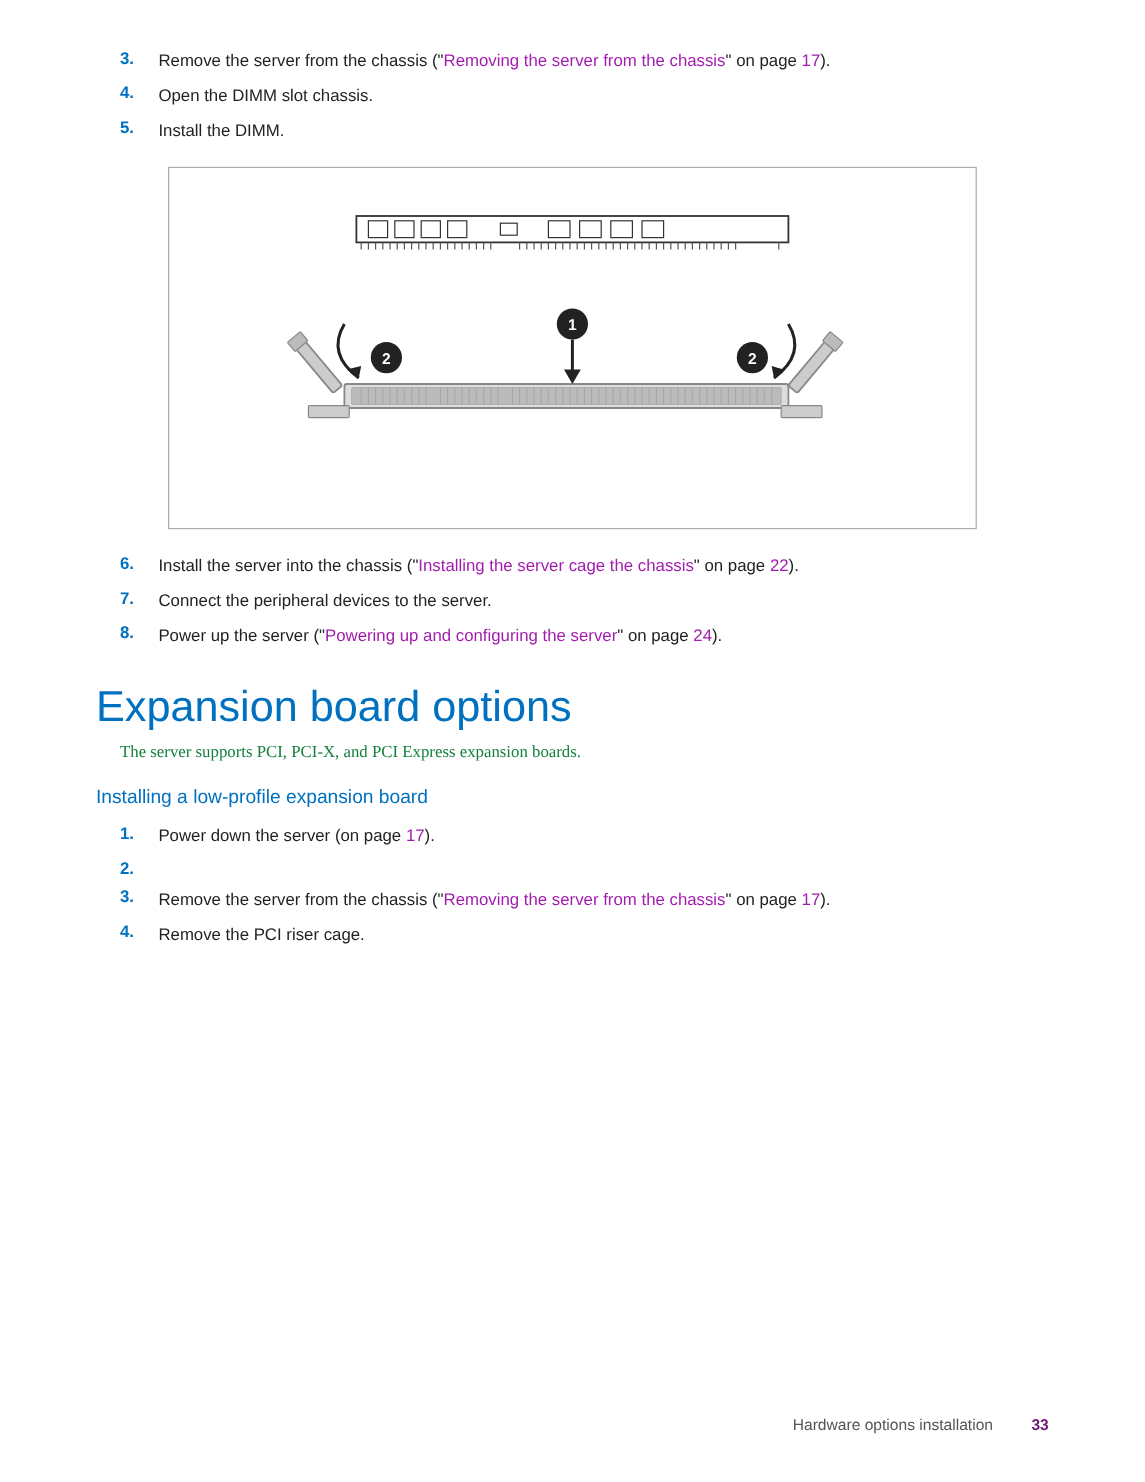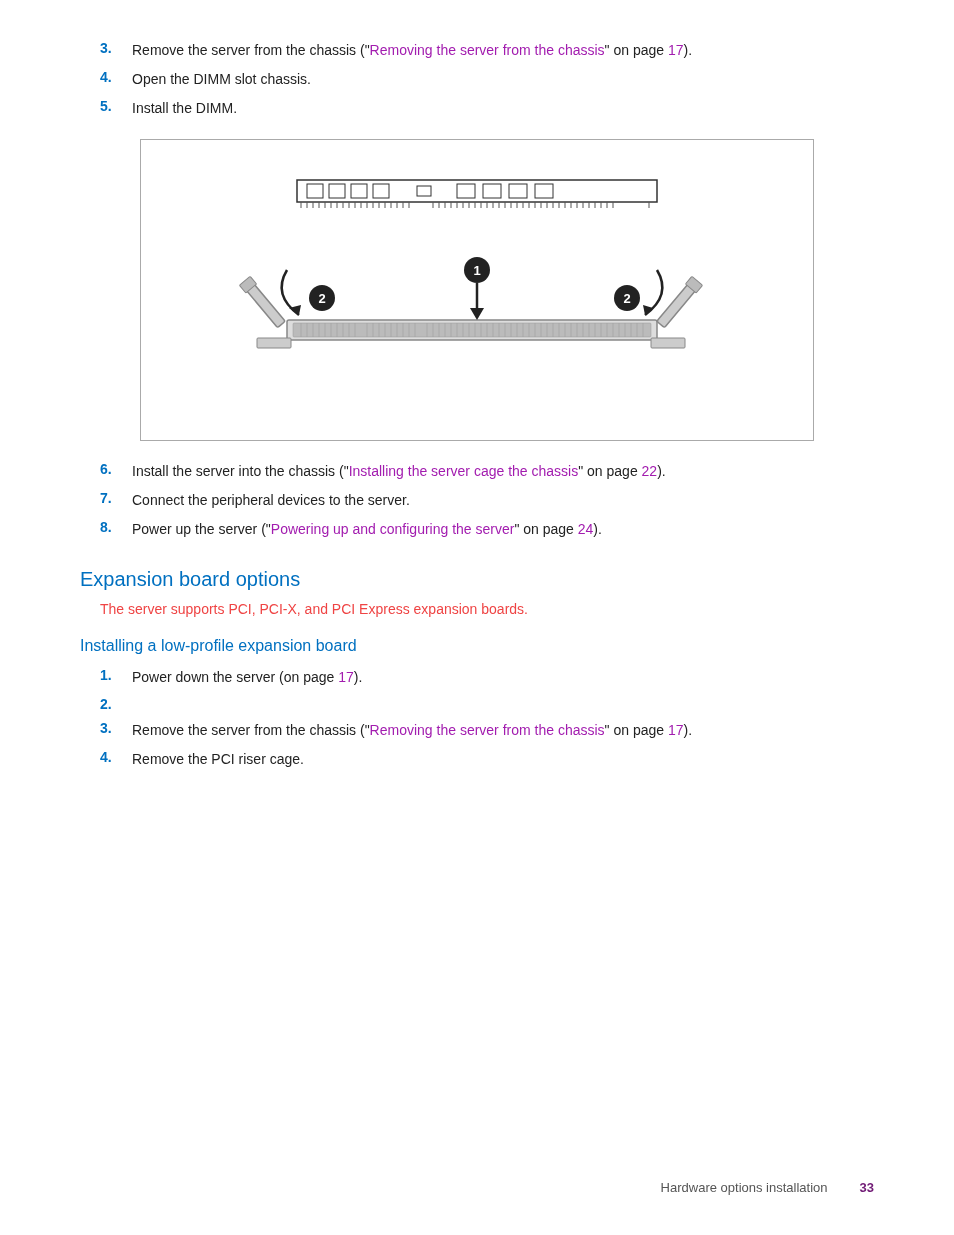--- a/index.html
+++ b/index.html
@@ -50,30 +50,31 @@
       justify-content: center;
       background: #fff;
       min-height: 300px;
     }
     .dimm-svg {
       width: 520px;
       height: 280px;
     }
     .section-title {
       color: #0070c0;
-      font-size: 20px;
+      font-size: 36px;
       font-weight: normal;
       margin: 28px 0 10px 0;
       padding-left: 0;
     }
     .section-desc {
-      color: #ef4444;
+      color: #15803d;
       font-size: 14px;
       margin-bottom: 12px;
       padding-left: 20px;
+      font-family: Liberation Serif, serif;
     }
     .subsection-title {
       color: #0070c0;
       font-size: 16px;
       font-weight: normal;
       margin: 20px 0 12px 0;
     }
     .footer {
       position: absolute;
       bottom: 40px;

